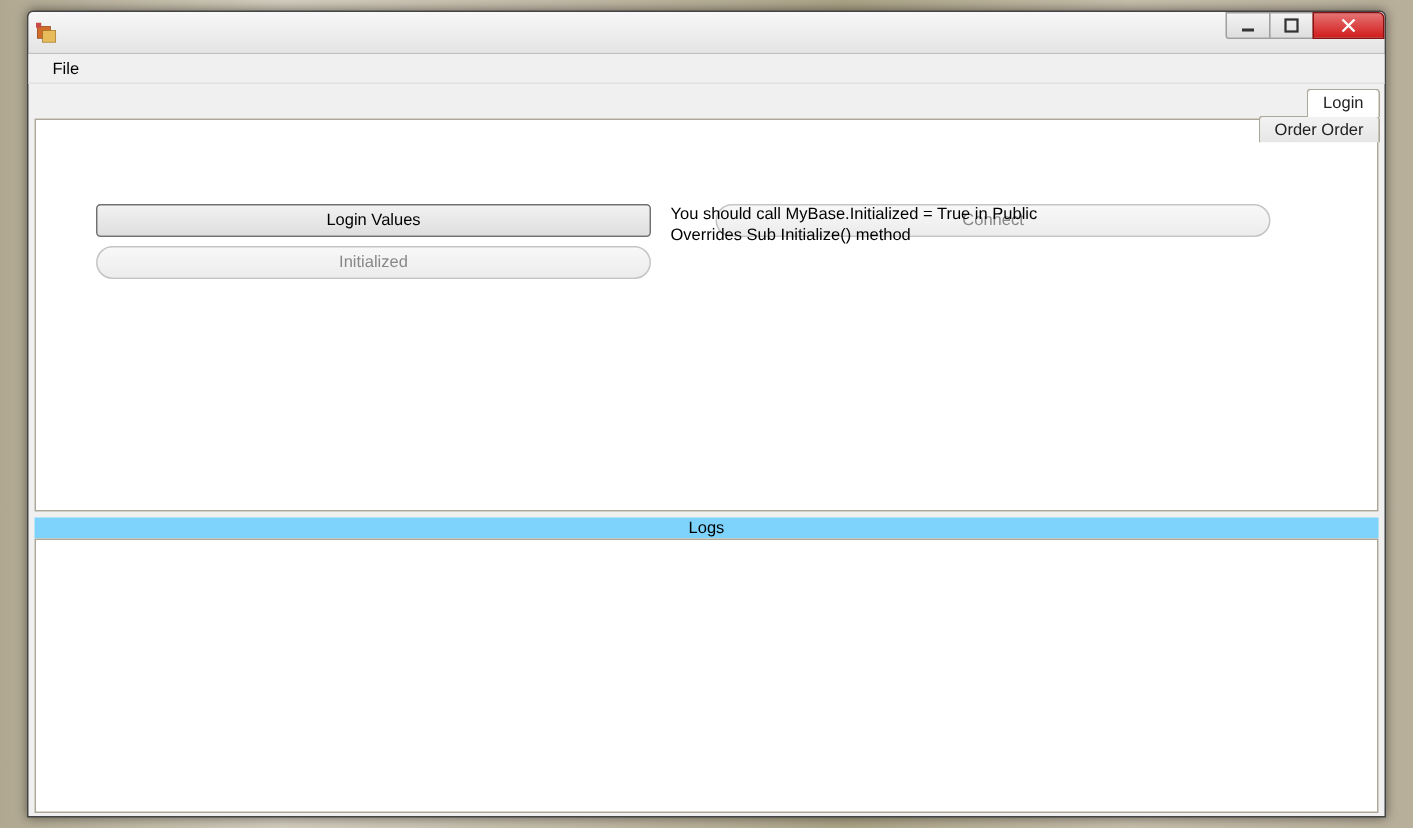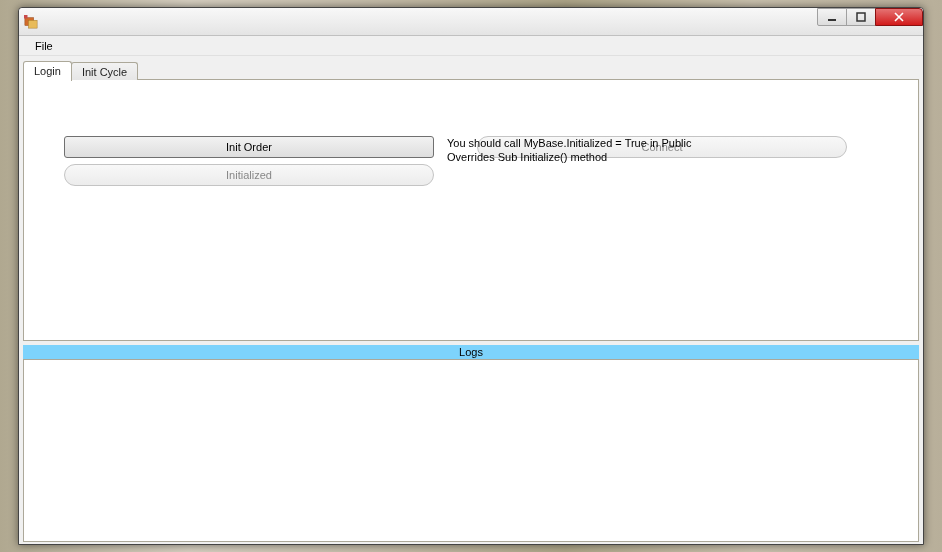--- a/index.html
+++ b/index.html
@@ -74,20 +74,21 @@
     padding: 2px 4px 0 4px;
   }
 
   
   .tab-strip {
     display: flex;
     align-items: flex-end;
     height: 22px;
     position: relative;
     z-index: 2;
+    flex-direction: column;
   }
   .tab {
     padding: 3px 10px 3px 10px;
     border: 1px solid #aca899;
     border-bottom: none;
     background: linear-gradient(#f8f8f8,#ececec);
     border-radius: 3px 3px 0 0;
     margin-right: -1px;
     cursor: default;
     color: #222;
@@ -231,26 +232,26 @@
   </div>
 
   <div class="menubar">
     <div class="menu-item">File</div>
   </div>
 
   <div class="client">
 
     <div class="tab-strip">
       <div class="tab active">Login</div>
-      <div class="tab">Init Cycle</div>
+      <div class="tab">Order Order</div>
     </div>
 
     <div class="tab-page">
       <div class="login-buttons">
-        <button class="btn primary">Init Order</button>
+        <button class="btn primary">Login Values</button>
         <button class="btn" disabled="">Connect</button>
         <button class="btn" disabled="">Initialized</button>
       </div>
       <div class="instructions">
         <p>You should call MyBase.Initialized = True in Public Overrides Sub Initialize() method</p>
       </div>
     </div>
 
     <div class="logs-label">Logs</div>
     <div class="logs-box"></div>

